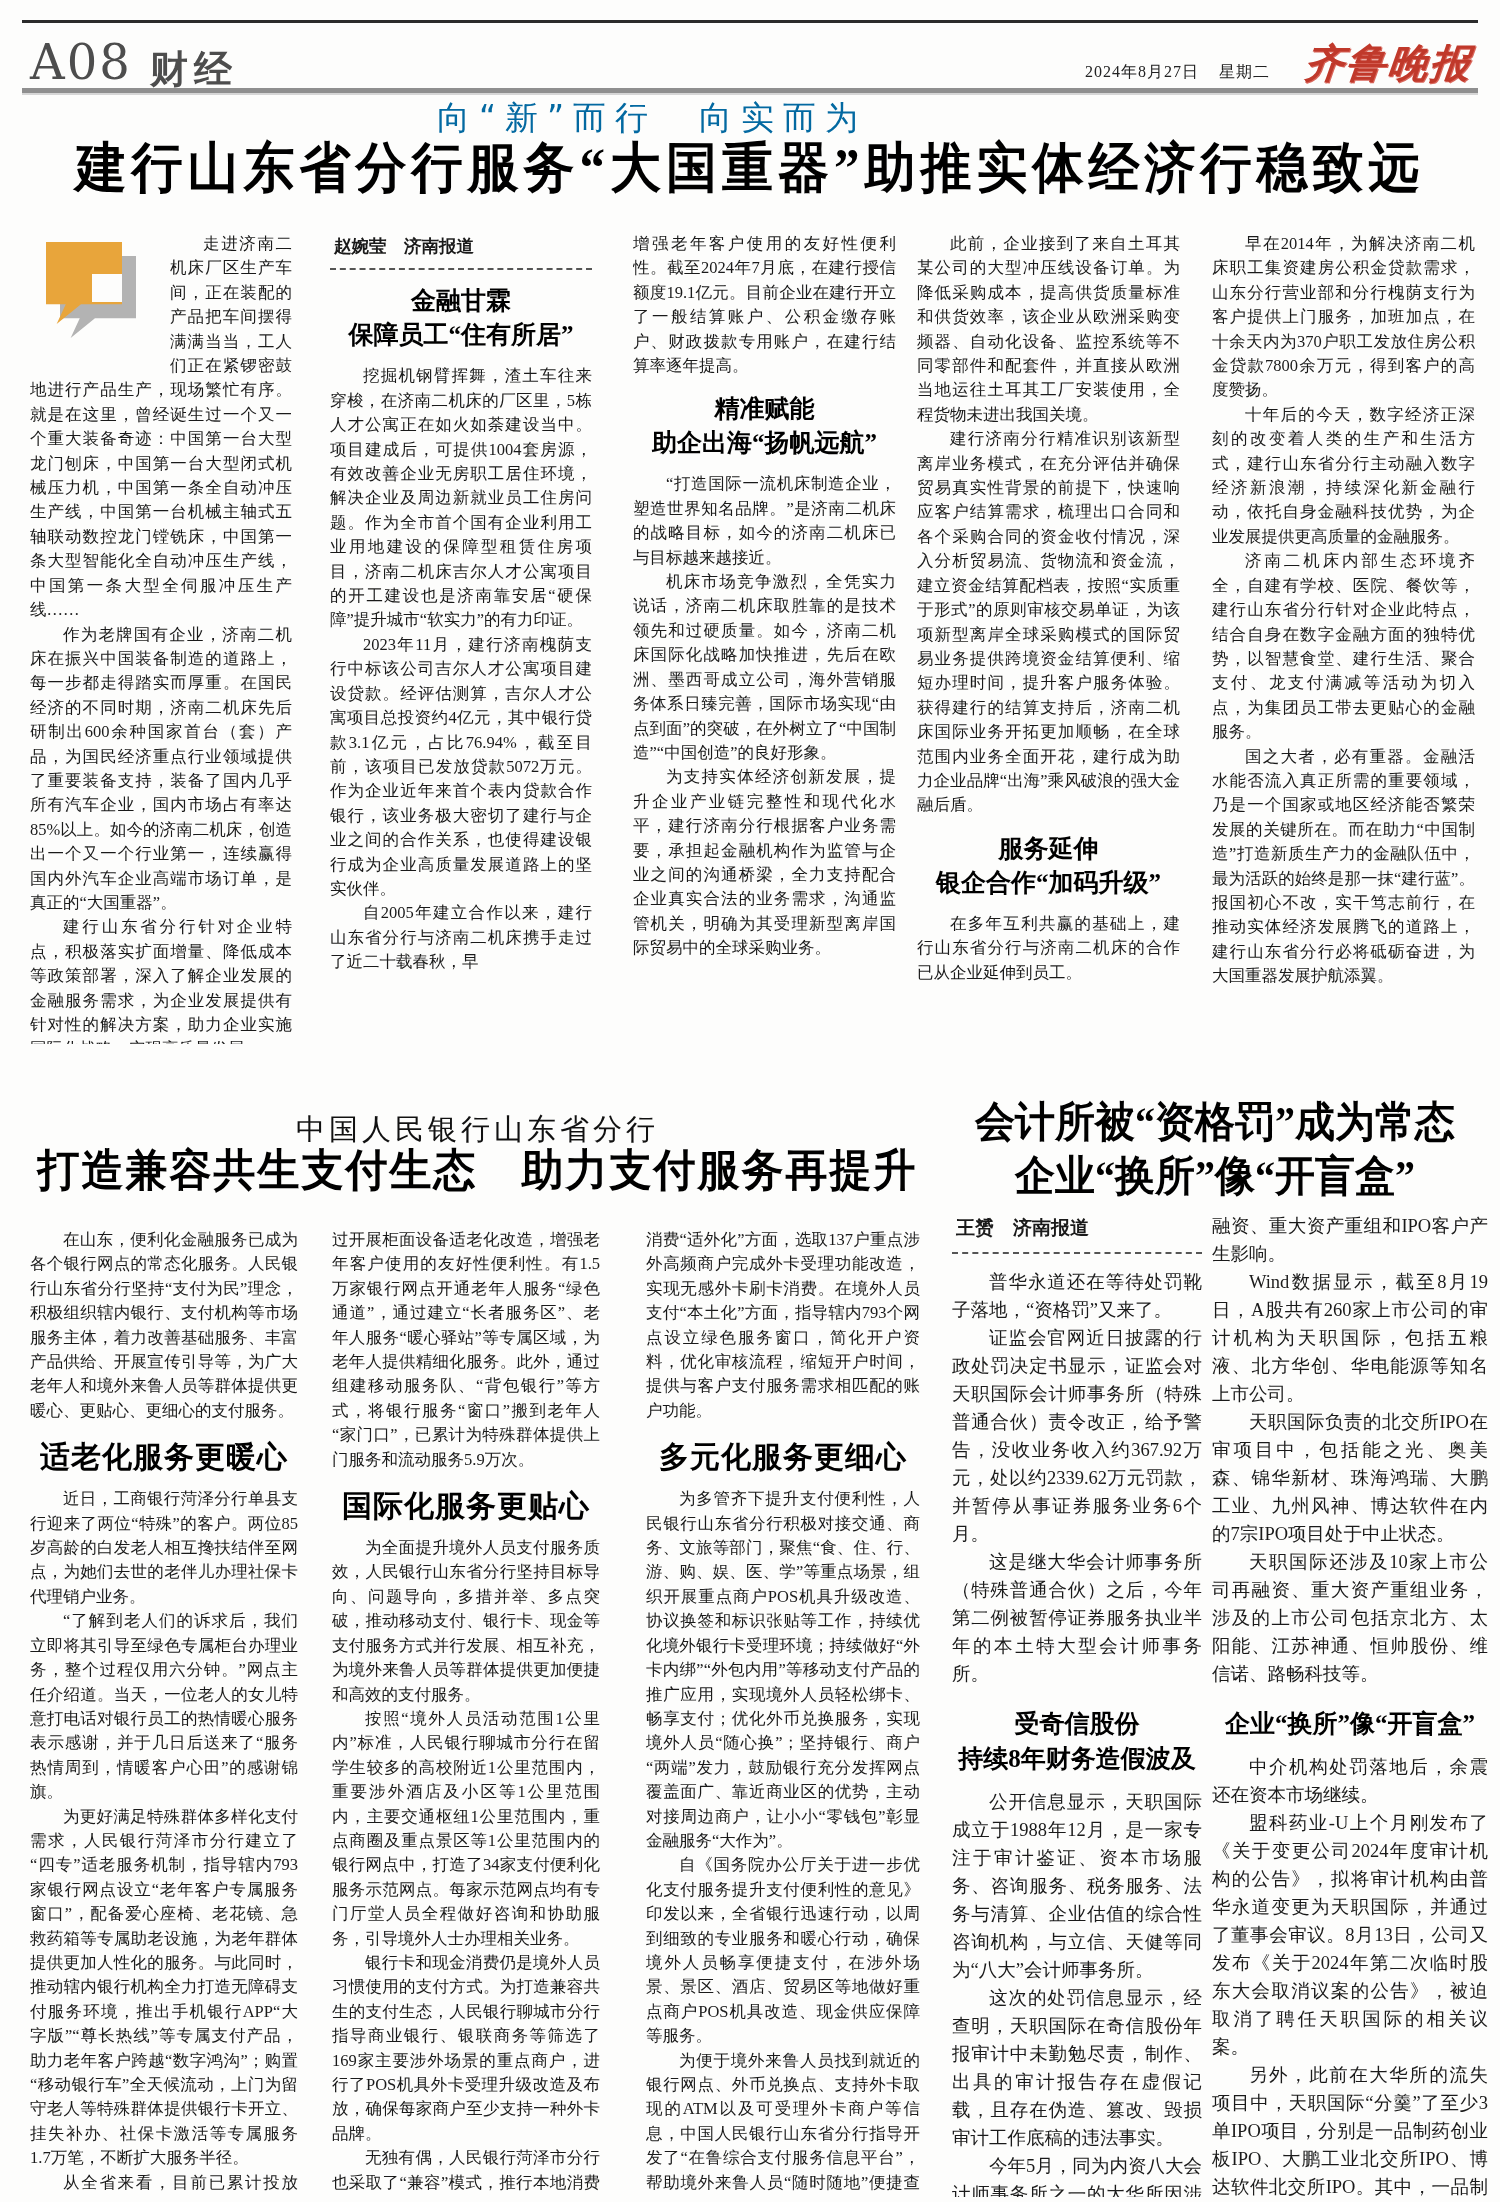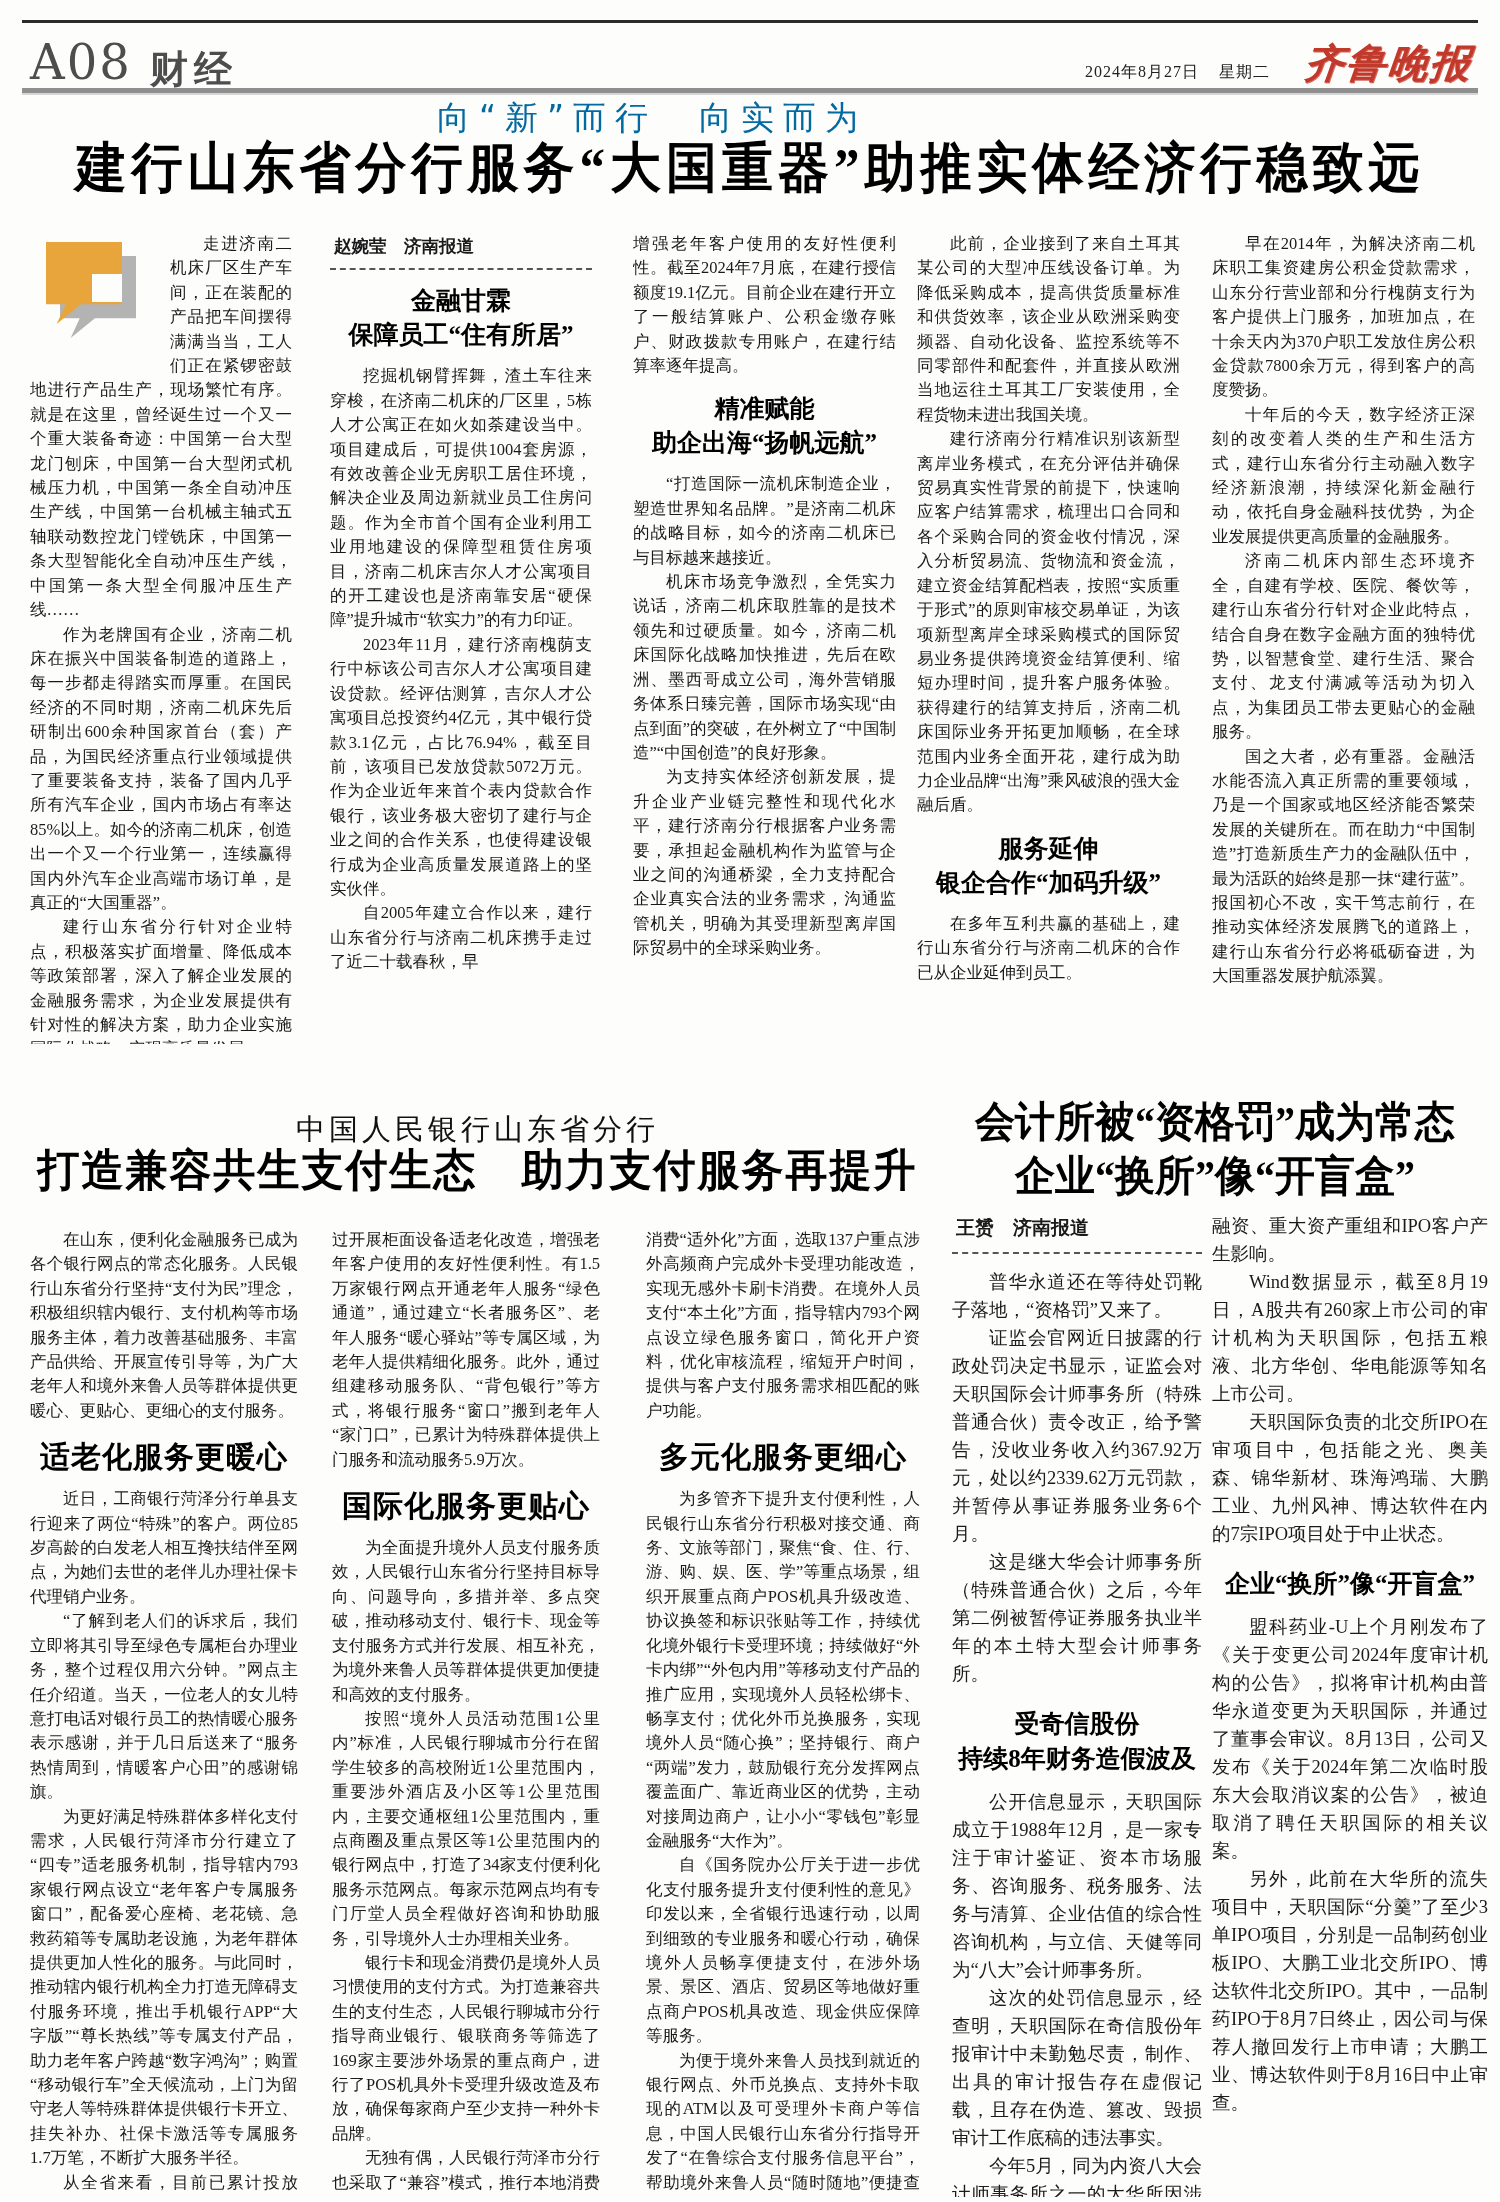--- a/index.html
+++ b/index.html
@@ -158,16 +158,18 @@
     <p>这是继大华会计师事务所（特殊普通合伙）之后，今年第二例被暂停证券服务执业半年的本土特大型会计师事务所。</p>
     <div class="subhead">受奇信股份<br>持续8年财务造假波及</div>
     <p>公开信息显示，天职国际成立于1988年12月，是一家专注于审计鉴证、资本市场服务、咨询服务、税务服务、法务与清算、企业估值的综合性咨询机构，与立信、天健等同为“八大”会计师事务所。</p>
     <p>这次的处罚信息显示，经查明，天职国际在奇信股份年报审计中未勤勉尽责，制作、出具的审计报告存在虚假记载，且存在伪造、篡改、毁损审计工作底稿的违法事实。</p>
     <p>今年5月，同为内资八大会计师事务所之一的大华所因涉金通灵财务造假案，被江苏证监局责令改正，合计罚没超4000万元，并暂停从事证券服务业务6个月。</p>
   </div>
 <div class="col a3-col a3-c2">
     <p class="cont">融资、重大资产重组和IPO客户产生影响。</p>
     <p>Wind数据显示，截至8月19日，A股共有260家上市公司的审计机构为天职国际，包括五粮液、北方华创、华电能源等知名上市公司。</p>
     <p>天职国际负责的北交所IPO在审项目中，包括能之光、奥美森、锦华新材、珠海鸿瑞、大鹏工业、九州风神、博达软件在内的7宗IPO项目处于中止状态。</p>
+    <p>天职国际还涉及10家上市公司再融资、重大资产重组业务，涉及的上市公司包括京北方、太阳能、江苏神通、恒帅股份、维信诺、路畅科技等。</p>
     <div class="subhead">企业“换所”像“开盲盒”</div>
+    <p>中介机构处罚落地后，余震还在资本市场继续。</p>
     <p>盟科药业-U上个月刚发布了《关于变更公司2024年度审计机构的公告》，拟将审计机构由普华永道变更为天职国际，并通过了董事会审议。8月13日，公司又发布《关于2024年第二次临时股东大会取消议案的公告》，被迫取消了聘任天职国际的相关议案。</p>
     <p>另外，此前在大华所的流失项目中，天职国际“分羹”了至少3单IPO项目，分别是一品制药创业板IPO、大鹏工业北交所IPO、博达软件北交所IPO。其中，一品制药IPO于8月7日终止，因公司与保荐人撤回发行上市申请；大鹏工业、博达软件则于8月16日中止审查。</p>
   </div>
 
 </body></html>

